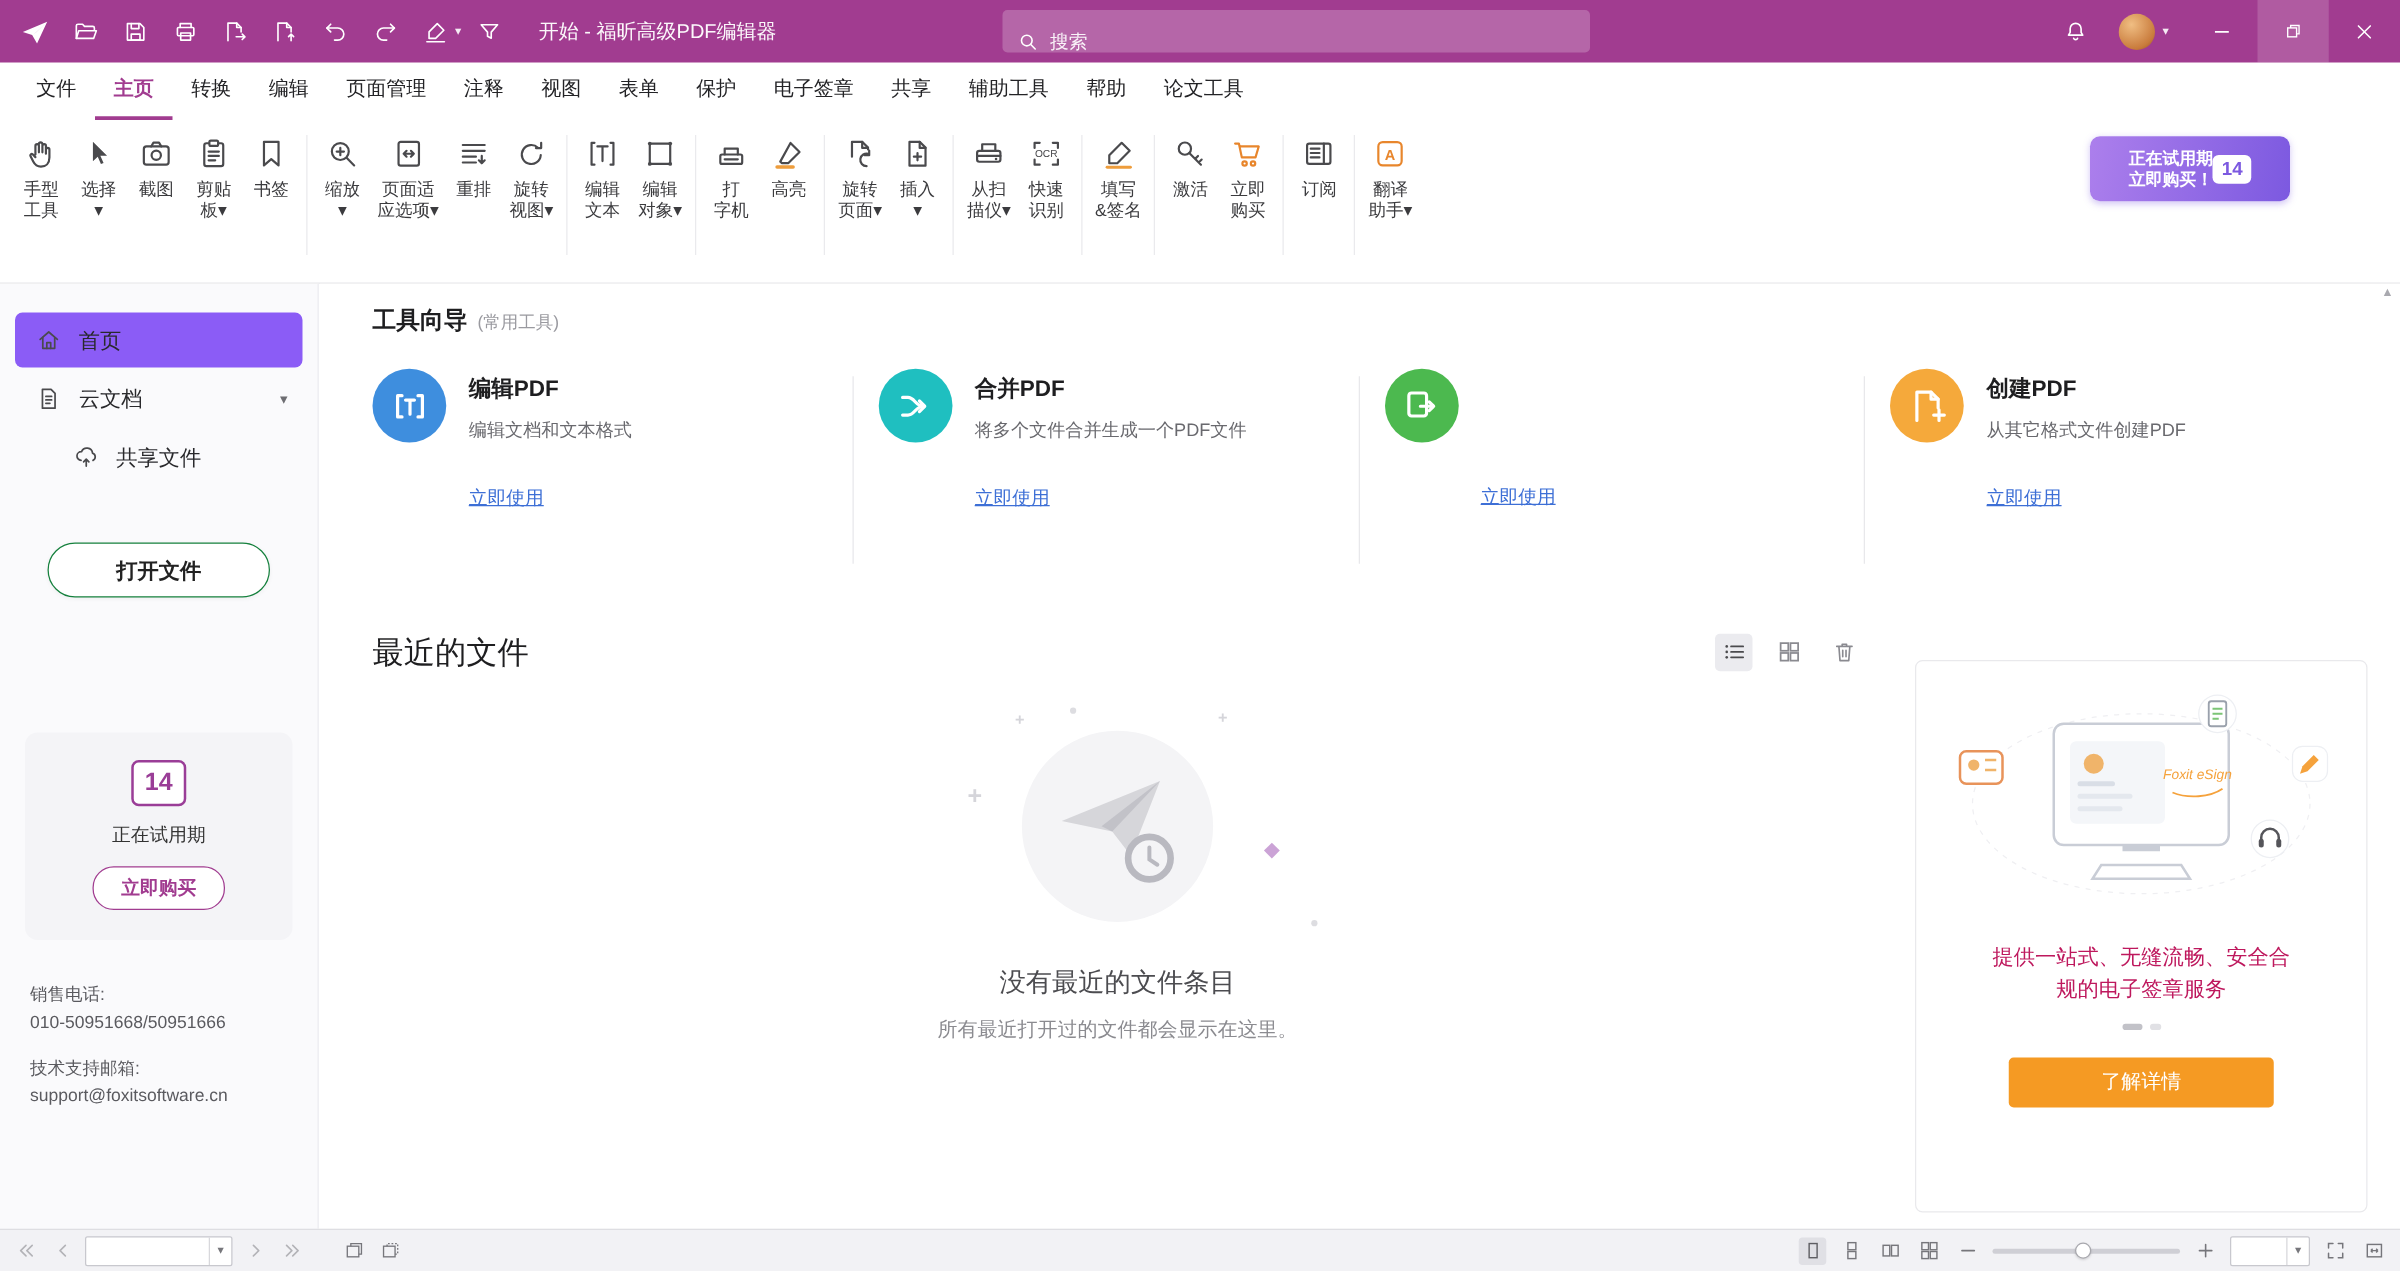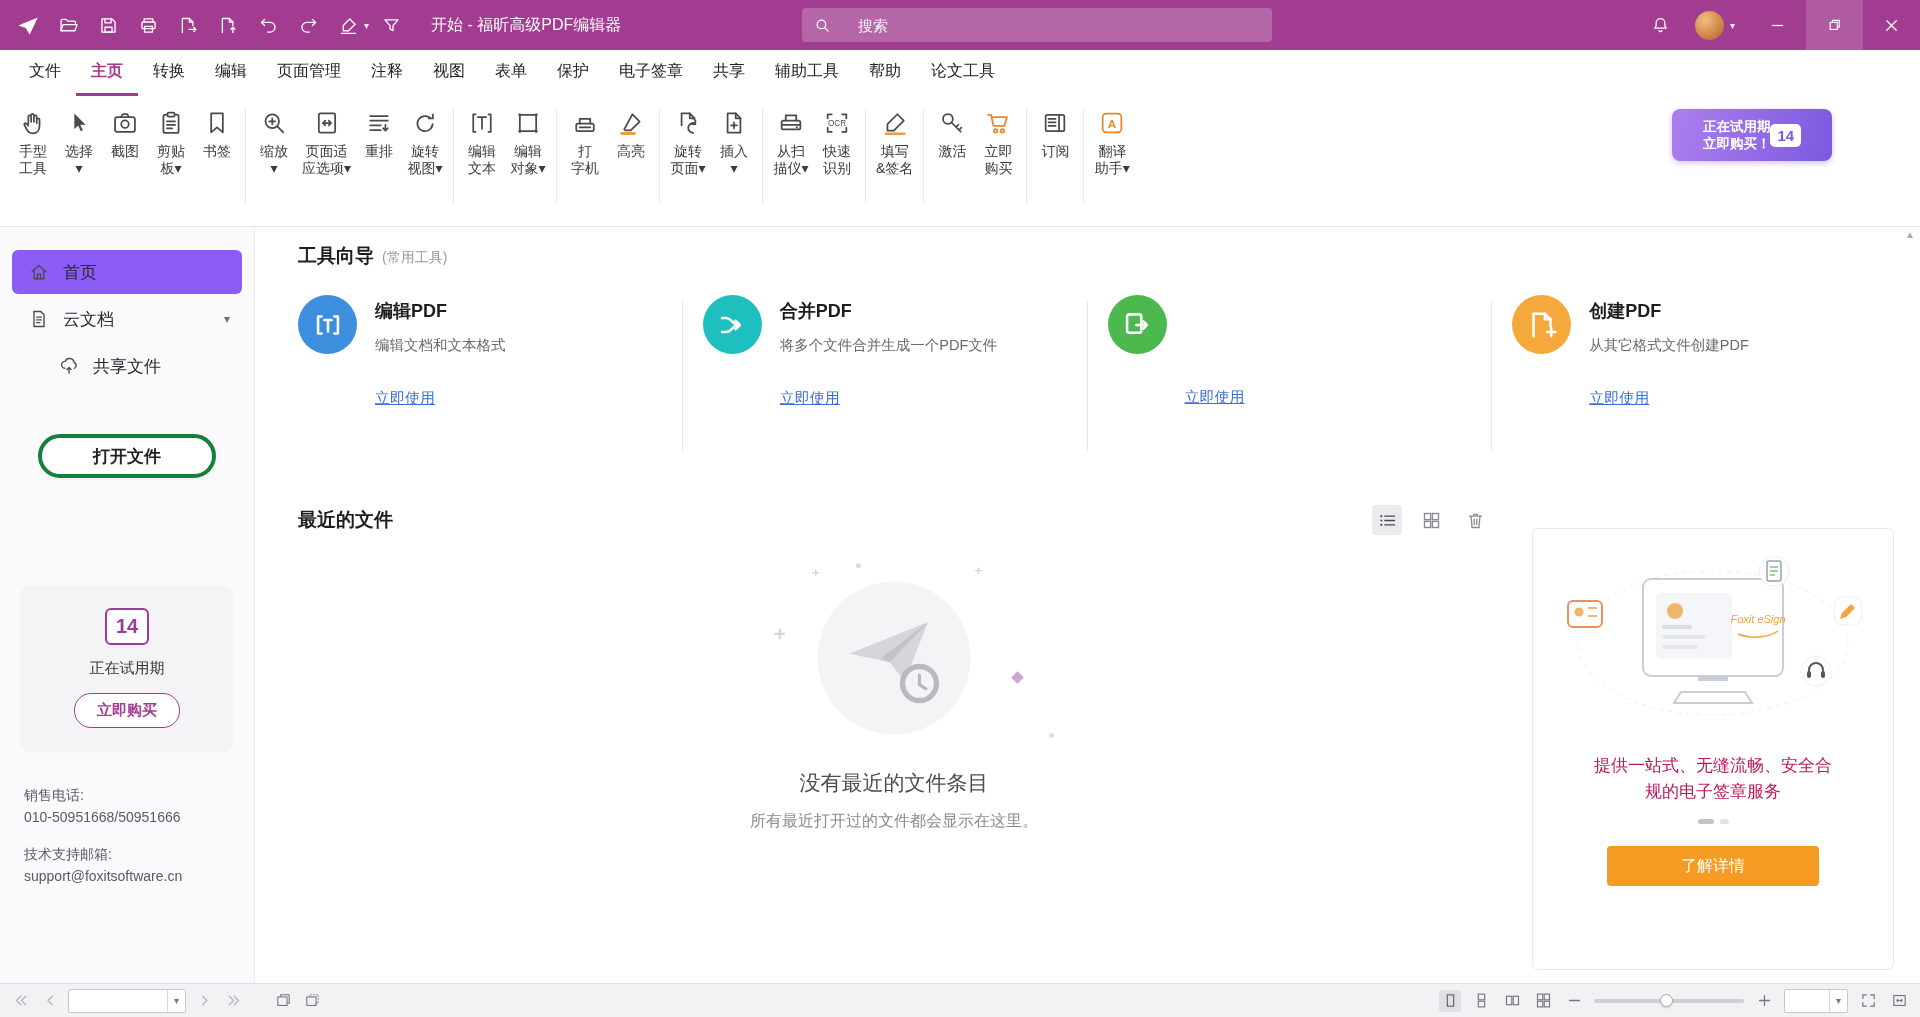--- a/index.html
+++ b/index.html
@@ -9,21 +9,21 @@
 a{cursor:pointer}
 
 
 .titlebar{position:absolute;top:0;left:0;right:0;height:50px;background:#A13C90;display:flex;align-items:center;color:#fff;z-index:9}
 .tb-left{display:flex;align-items:center;gap:4px;padding-left:10px}
 .tb-icn{width:36px;height:38px;border-radius:4px;display:flex;align-items:center;justify-content:center}
 .tb-icn svg{width:21px;height:21px}
 .tb-logo svg{width:26px;height:26px}
 .tb-caret{font-size:10px;margin-left:-6px;opacity:.9}
 .tb-title{font-size:16px;margin-left:18px;white-space:nowrap;opacity:.97}
-.tb-search{position:absolute;left:802px;top:8px;width:470px;height:34px;background:rgba(255,255,255,.22);border-radius:4px;display:flex;align-items:center;padding:0 12px;gap:27px}
+.tb-search{position:absolute;left:802px;top:8px;width:470px;height:34px;background:rgba(255,255,255,.22);border-radius:4px;display:flex;align-items:flex-end;padding:0 12px;gap:9px}
 .tb-search svg{width:17px;height:17px}
 .tb-search input{flex:1;background:transparent;border:none;outline:none;color:#fff;font-size:15px;font-family:inherit}
 .tb-search input::placeholder{color:rgba(255,255,255,.92)}
 .tb-right{position:absolute;right:0;top:0;height:50px;display:flex;align-items:center}
 .bell-btn{width:40px;height:50px;display:flex;align-items:center;justify-content:center}
 .bell-btn svg{width:21px;height:21px}
 .account-btn{display:flex;align-items:center;gap:6px;padding:0 14px;height:50px}
 .avatar{width:29px;height:29px;border-radius:50%;background:radial-gradient(circle at 35% 30%,#F0BE83,#C97B3C 70%,#8F4F1E)}
 .acc-caret{font-size:10px;opacity:.9}
 .win-btn{width:57px;height:50px;display:flex;align-items:center;justify-content:center}
@@ -49,21 +49,21 @@
 
 
 .sidebar{position:absolute;top:227px;left:0;width:255px;bottom:34px;background:#FAFAFC;border-right:1px solid #ECECEF}
 .sidebar-nav{padding-top:20px}
 .side-item{height:44px;margin:3px 12px;border-radius:6px;display:flex;align-items:center;padding:0 12px 0 16px;gap:13px;font-size:17px;color:#29292c;cursor:default}
 .side-item.active{background:#8b5cf6}
 .side-item.indent{padding-left:46px}
 .s-icn{width:22px;height:22px;flex:0 0 22px}
 .s-icn svg{width:22px;height:22px}
 .s-caret{margin-left:auto;color:#6d6d72;font-size:12px}
-.open-file-btn{display:block;margin:46px auto 0;width:178px;height:44px;border:4px solid #15803d;border-radius:22px;background:#fff;font-size:17px;font-weight:bold;color:#222;font-family:inherit;box-shadow:0 1px 4px rgba(0,0,0,.05)}
+.open-file-btn{display:block;margin:46px auto 0;width:178px;height:44px;border:1px solid #15803d;border-radius:22px;background:#fff;font-size:17px;font-weight:bold;color:#222;font-family:inherit;box-shadow:0 1px 4px rgba(0,0,0,.05)}
 .trial-card{margin:108px 20px 0;background:#F4F4F7;border-radius:10px;text-align:center;padding:22px 0 24px}
 .trial-days{display:inline-block;background:#fff;border:2px solid #9A3D97;color:#9A3D97;font-size:20px;font-weight:bold;border-radius:6px;padding:5px 9px}
 .trial-label{margin-top:14px;font-size:15px;color:#333}
 .trial-buy{display:inline-block;margin-top:15px;border:1px solid #A13C90;color:#A13C90;background:#fff;border-radius:17px;padding:7px 22px;font-size:15px;font-weight:bold;font-family:inherit}
 .contact{margin:32px 0 0 24px;font-size:14px;color:#5a5a5f;line-height:22px}
 .contact .row2{margin-top:15px}
 
 
 .main{position:absolute;top:227px;left:256px;right:0;bottom:34px;background:#fff}
 .scroll-up{position:absolute;top:2px;right:5px;color:#A9A9AF;font-size:10px}
@@ -74,21 +74,21 @@
 .tool-card{flex:1}
 .card-sep{width:1px;background:#E8E8EB;margin:6px 20px 0 0;height:150px;flex:0 0 1px}
 .card-top{display:flex;gap:18px}
 .card-icn{width:59px;height:59px;border-radius:50%;flex:0 0 59px;display:flex;align-items:center;justify-content:center}
 .card-icn svg{width:34px;height:34px}
 .card-title{font-size:18px;font-weight:600;color:#1e1e20;margin-top:4px}
 .card-desc{font-size:14.5px;color:#69696e;margin-top:12px;line-height:20px;max-width:235px}
 .card-action{display:inline-block;margin:34px 0 0 77px;color:#3D6FD6;font-size:15px;text-decoration:underline}
 .recent{margin:54px 0 0 42px;width:1192px;position:relative}
 .recent-head{display:flex;align-items:center}
-.recent-title{font-size:19px;font-weight:bold;color:#1e1e20}
+.recent-title{font-size:25px;font-weight:normal;color:#1e1e20}
 .recent-actions{margin-left:auto;display:flex;align-items:center;gap:14px}
 .ra-btn{width:30px;height:30px;border-radius:4px;display:flex;align-items:center;justify-content:center}
 .ra-btn.active{background:#EBEBEF}
 .ra-btn svg{width:21px;height:21px}
 .empty{margin-top:38px;text-align:center;position:relative;width:560px;margin-left:auto;margin-right:auto}
 .empty-title{font-size:21px;color:#4c4c50;font-weight:500;margin-top:26px}
 .empty-desc{font-size:16px;color:#8b8b90;margin-top:14px}
 .sparkle{position:absolute;color:#D5D5DA;font-weight:bold}
 .sp-dot{width:5px;height:5px;border-radius:50%;background:#DDDDE1}
 .sp-diamond{width:9px;height:9px;background:#CBA3D6;transform:rotate(45deg)}

